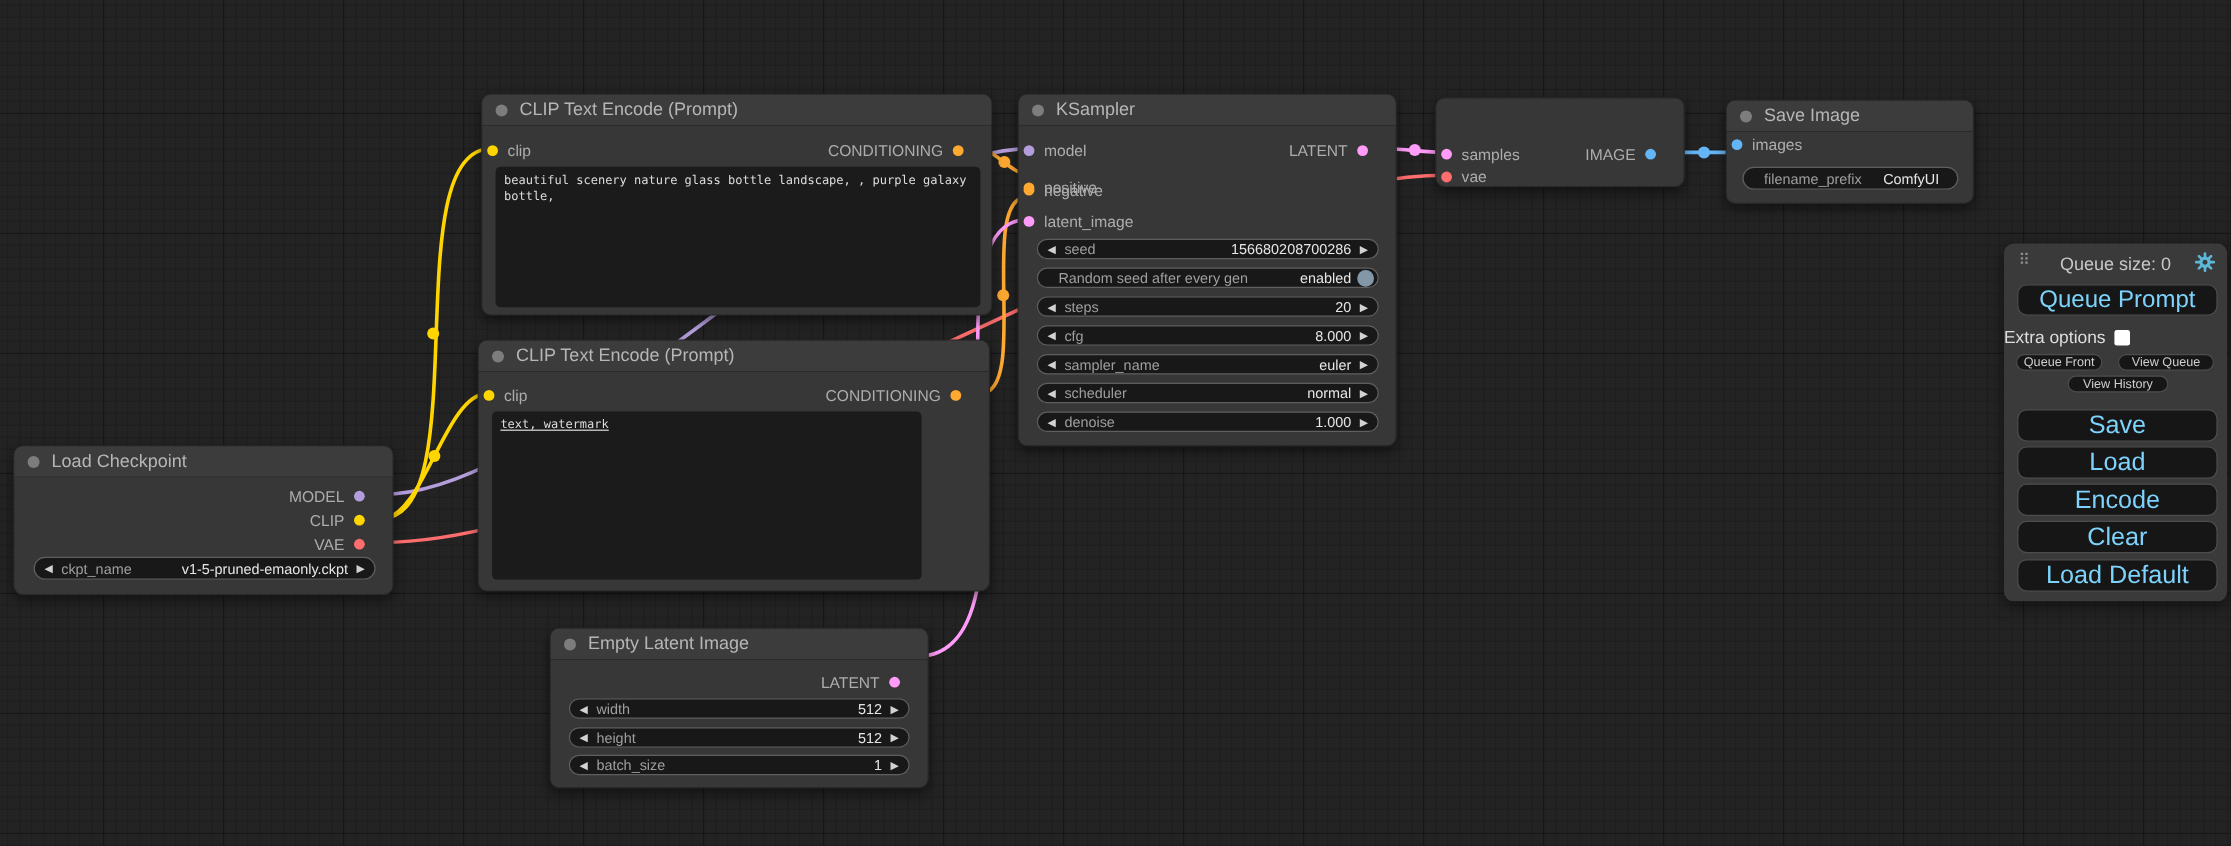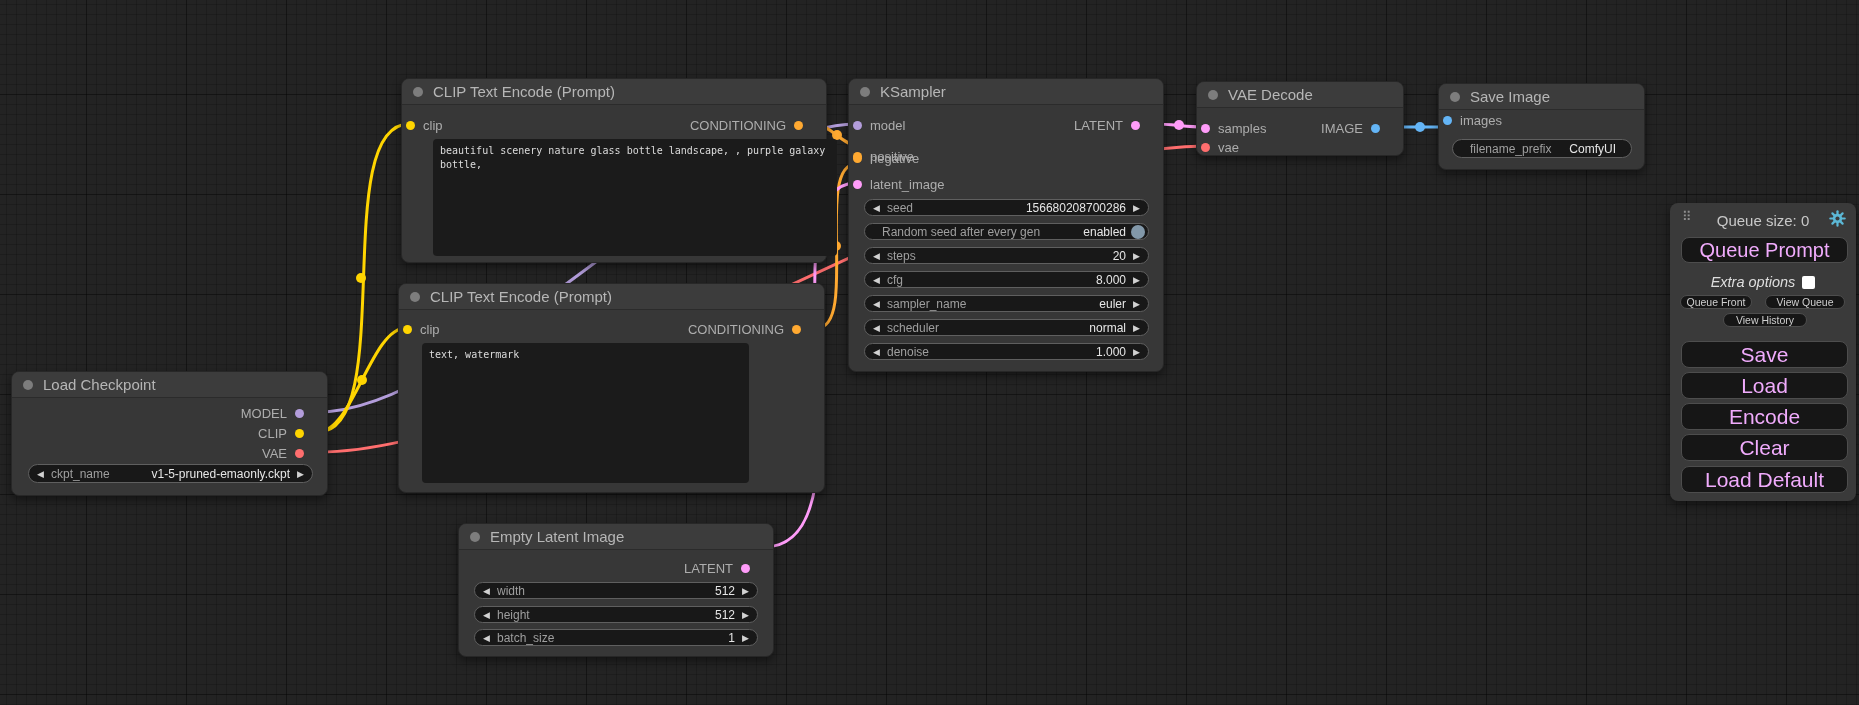--- a/index.html
+++ b/index.html
@@ -58,26 +58,26 @@
   #queue-panel {
     position:absolute; z-index:3; background:#3a3a3a; border-radius:8px;
     box-shadow:0 4px 12px rgba(0,0,0,.5); color:#cfcfcf;
   }
   .qp-header { position:relative; height:30px; }
   .qp-drag { position:absolute; left:12px; top:6px; font-size:13px; color:#8f8f8f; letter-spacing:-1px; }
   .qp-title { position:absolute; left:0; right:0; top:9px; text-align:center; font-size:15px; color:#c8c8c8; }
   .qp-gear { position:absolute; right:10px; top:7px; width:17px; height:17px; }
   .qbtn {
     position:absolute; background:#161616; border:1px solid #4d4d4d; border-radius:8px;
-    color:#f0abfc; display:flex; align-items:center; justify-content:center; cursor:default;
+    color:#7dd3fc; display:flex; align-items:center; justify-content:center; cursor:default;
   }
   .qbtn.big { left:11px; width:167px; height:27px; font-size:21px; }
   .qbtn.prompt-btn { left:11px; top:34px; width:167px; height:26px; font-size:20px; }
   .qbtn.small { height:14px; font-size:10.5px; border-radius:9px; color:#cfcfcf; }
-  .qp-extra { position:absolute; top:71px; left:0; right:0; text-align:center; font-size:14.5px; color:#dedede;font-style:italic; }
+  .qp-extra { position:absolute; top:71px; left:0; right:0; text-align:left; font-size:14.5px; color:#dedede; }
   .qp-check { display:inline-block; width:13px; height:13px; background:#fff; border-radius:2px; vertical-align:-2px; margin-left:7px; }
 </style>
 </head>
 <body>
 
 <div id="canvas">
 
   <svg id="wires" width="1859" height="705">
     <path d="M318,412 C470,412 706,124 856,124" fill="none" stroke-width="3" stroke="#b39ddb"></path>
     <path d="M318,432 C398,432 329,124 409,124" fill="none" stroke-width="3" stroke="#ffd500"></path>
@@ -127,37 +127,37 @@
       <span>CLIP Text Encode (Prompt)</span>
     </div>
     <div class="slot in" style="top:37px;">
       <span class="sdot" style="background: rgb(255, 213, 0);"></span>
       <span>clip</span>
     </div>
     <div class="slot out" style="top:37px;">
       <span class="sdot" style="background: rgb(255, 169, 49);"></span>
       <span>CONDITIONING</span>
     </div>
-    <div class="prompt" style="left:11px; top:60px; width:404px; height:117px;margin-left:20px;">beautiful scenery nature glass bottle landscape, , purple galaxy bottle,</div>
+    <div class="prompt" style="left:11px; top:60px; width:404px; height:117px;">beautiful scenery nature glass bottle landscape, , purple galaxy bottle,</div>
   </div>
 
   <div class="node" style="left:398px; top:283px; width:427px; height:210px;">
     <div class="node-title">
       <span class="title-dot"></span>
       <span>CLIP Text Encode (Prompt)</span>
     </div>
     <div class="slot in" style="top:36px;">
       <span class="sdot" style="background: rgb(255, 213, 0);"></span>
       <span>clip</span>
     </div>
     <div class="slot out" style="top:36px;">
       <span class="sdot" style="background: rgb(255, 169, 49);"></span>
       <span>CONDITIONING</span>
     </div>
-    <div class="prompt" style="left:23px; top:59px; width:327px; height:140px;">text, watermark</div>
+    <div class="prompt" style="left:11px; top:59px; width:358px; height:140px;text-decoration:underline;">text, watermark</div>
   </div>
 
   <div class="node" style="left:458px; top:503px; width:316px; height:134px;margin-top:20px;">
     <div class="node-title">
       <span class="title-dot"></span>
       <span>Empty Latent Image</span>
     </div>
     <div class="slot out" style="top:35px;">
       <span class="sdot" style="background: rgb(255, 156, 249);"></span>
       <span>LATENT</span>
@@ -244,24 +244,20 @@
     </div>
     <div class="widget" style="left:15px; top:264px; width:285px; height:17px;">
       <span class="w-arrow l">◀</span>
       <span class="w-label">denoise</span>
       <span class="w-value">1.000</span>
       <span class="w-arrow r">▶</span>
     </div>
   </div>
 
   <div class="node" style="left:1196px; top:81px; width:208px; height:75px;">
-    <div class="node-title">
-      <span class="title-dot"></span>
-      <span>VAE Decode</span>
-    </div>
     <div class="slot in" style="top:37px;">
       <span class="sdot" style="background: rgb(255, 156, 249);"></span>
       <span>samples</span>
     </div>
     <div class="slot in" style="top:56px;">
       <span class="sdot" style="background: rgb(255, 110, 110);"></span>
       <span>vae</span>
     </div>
     <div class="slot out" style="top:37px;">
       <span class="sdot" style="background: rgb(100, 181, 246);"></span>

